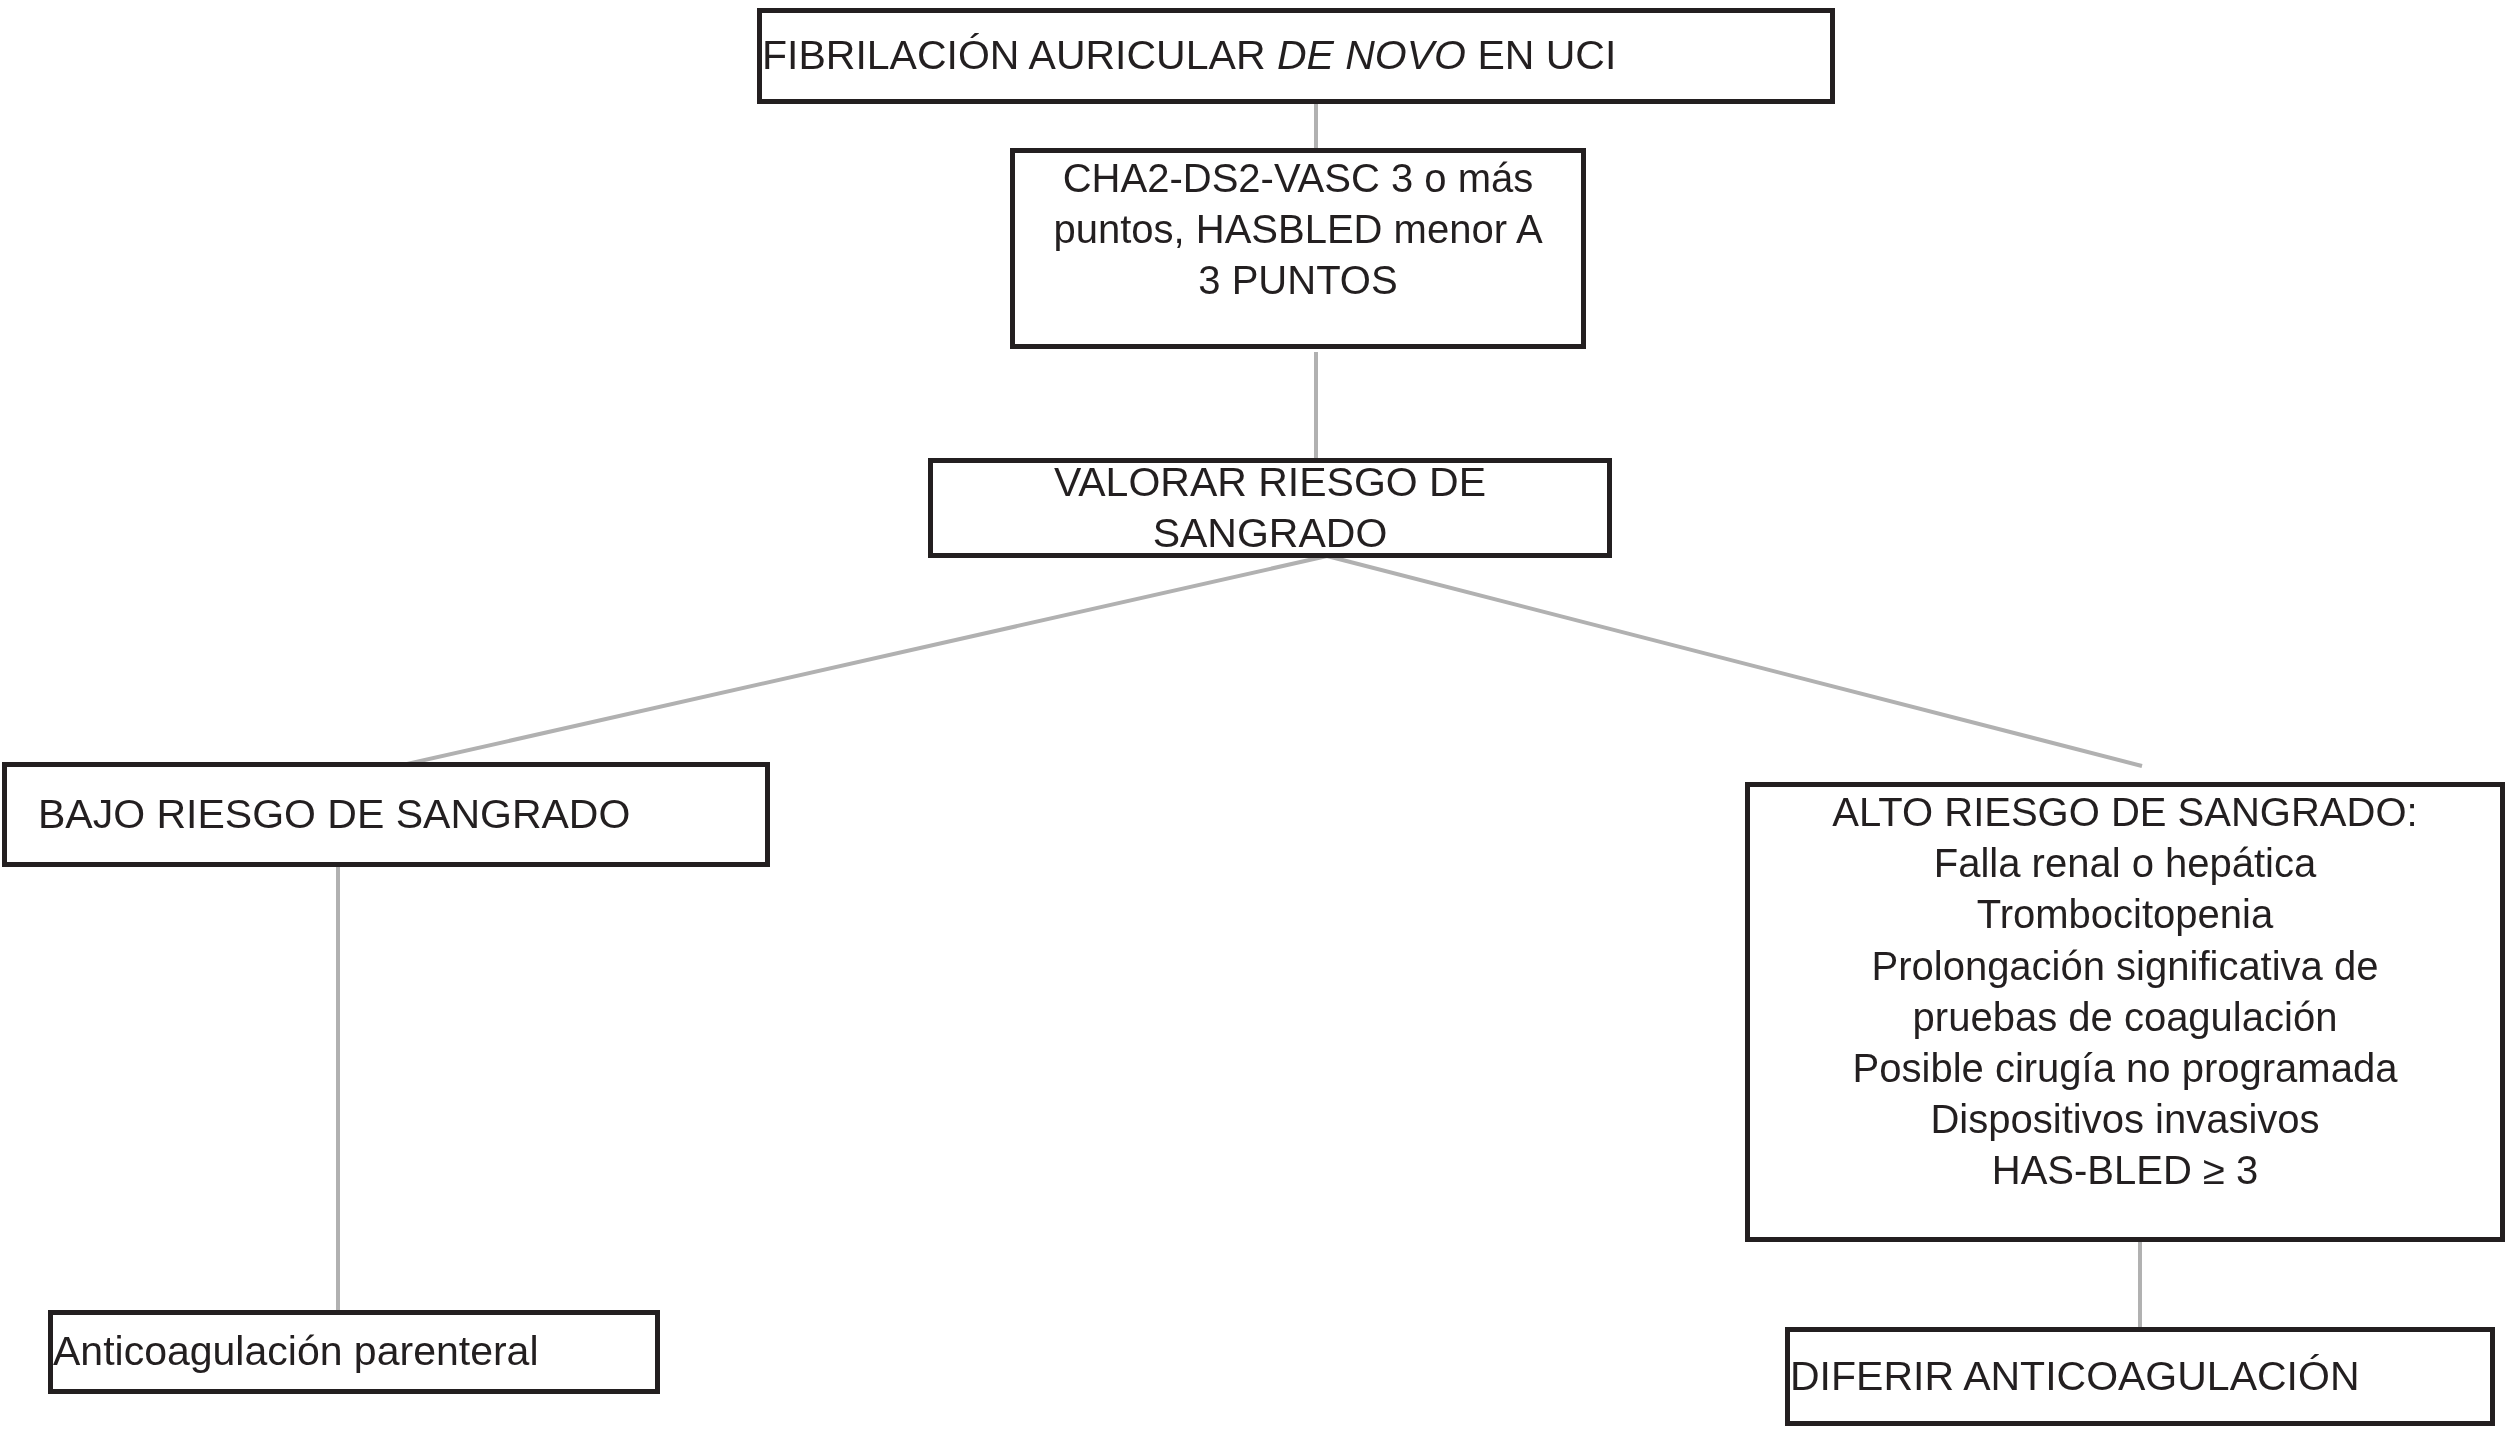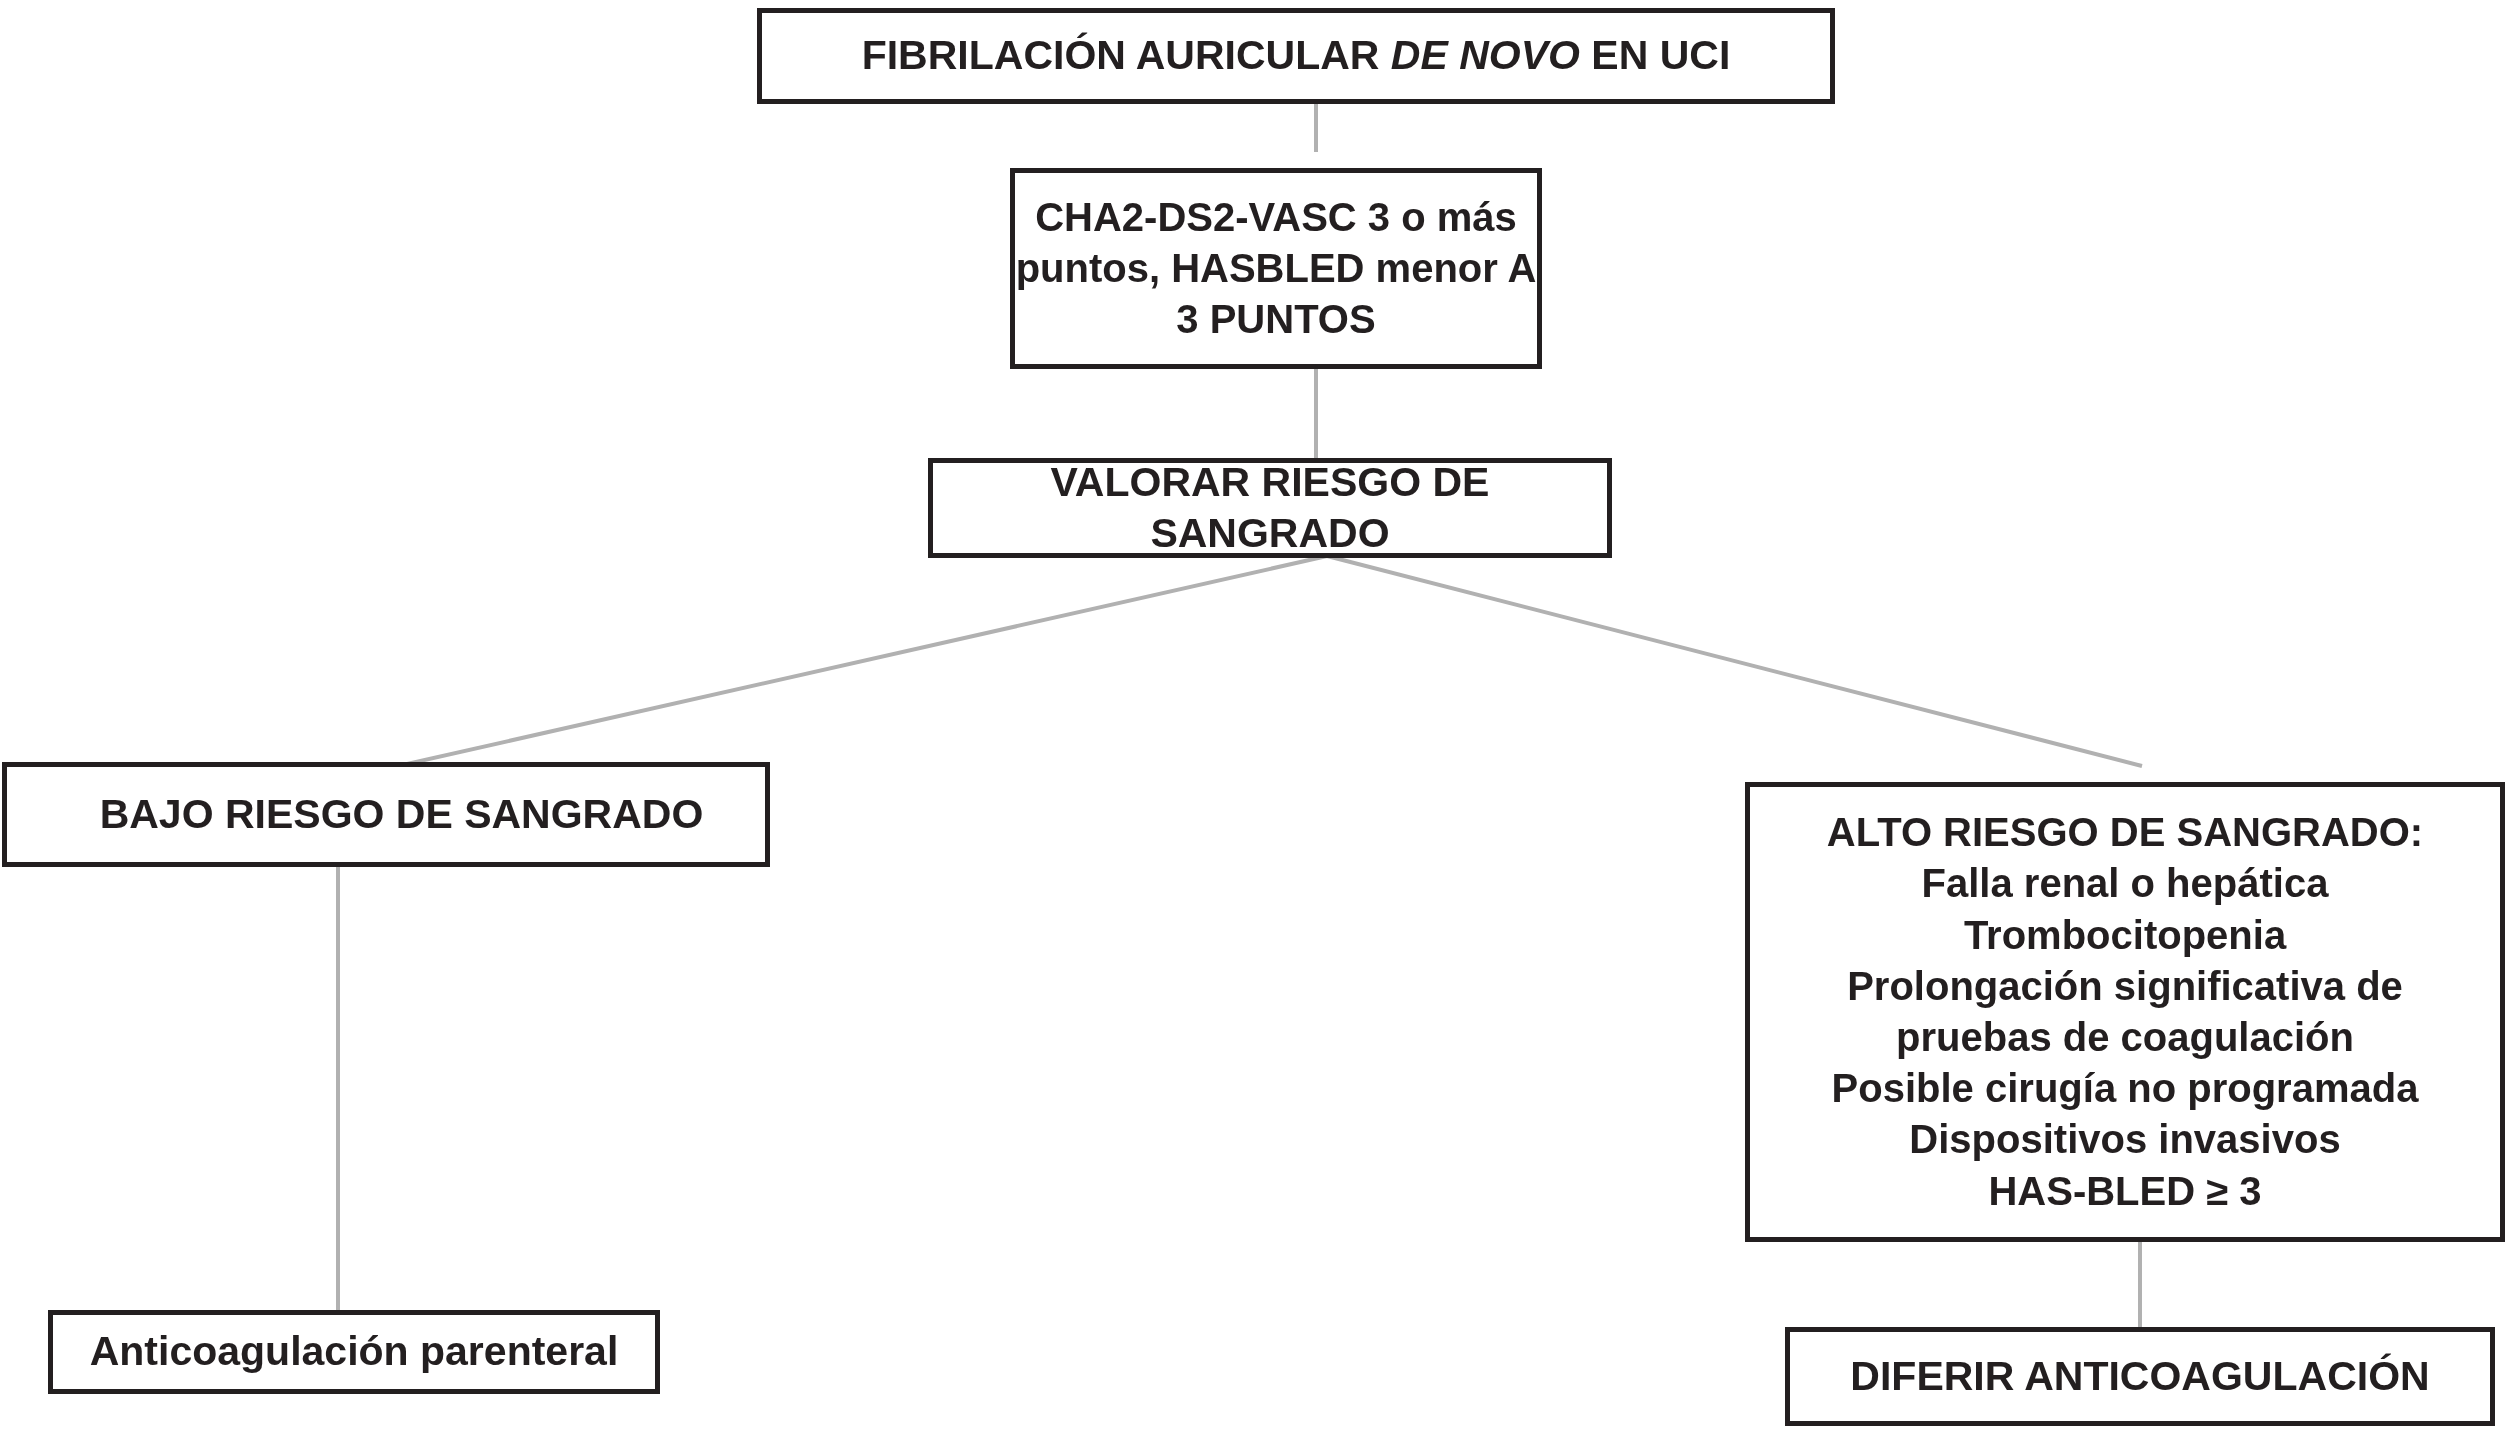--- a/index.html
+++ b/index.html
@@ -20,26 +20,25 @@
     color: var(--text);
     overflow: hidden;
   }
   .node {
     position: absolute;
     box-sizing: border-box;
     border: 5px solid var(--border);
     background: var(--box-bg);
     display: flex;
     align-items: center;
-    justify-content: center;
+    justify-content: flex-start;
     text-align: center;
     font-size: 41px;
     line-height: 1.25;
     z-index: 2;
-    font-weight: bold;
   }
   .node.multi {
     flex-direction: column;
     font-size: 40px;
     line-height: 1.28;
   }
   .node .em { font-style: italic; }
   .connector-v {
     position: absolute;
     width: 4px;
@@ -49,21 +48,21 @@
   .branch-svg {
     position: absolute;
     left: 0; top: 0;
     width: 2510px;
     height: 1430px;
     z-index: 1;
     pointer-events: none;
   }
   
   #node-fibrilacion   { left: 757px;  top: 8px;    width: 1078px; height: 96px;  }
-  #node-criterios     { left: 1010px; top: 168px;  width: 532px;  height: 201px; }
+  #node-criterios     { left: 1010px; top: 148px;  width: 576px;  height: 201px; }
   #node-valorar       { left: 928px;  top: 458px;  width: 684px;  height: 100px; }
   #node-bajo          { left: 2px;    top: 762px;  width: 768px;  height: 105px; padding-left: 31px; }
   #node-alto          { left: 1745px; top: 762px;  width: 760px;  height: 460px; margin-top: 20px; }
   #node-anticoag      { left: 48px;   top: 1310px; width: 612px;  height: 84px; }
   #node-diferir       { left: 1745px; top: 1327px; width: 710px;  height: 99px; margin-left: 40px;  }
   
   #conn-top-criterios { left: 1314px; top: 104px;  height: 48px;  }
   #conn-criterios-valorar { left: 1314px; top: 352px; height: 106px; }
   #conn-bajo-anticoag { left: 336px;  top: 865px;  height: 447px; }
   #conn-alto-diferir  { left: 2138px; top: 1220px; height: 107px; }

